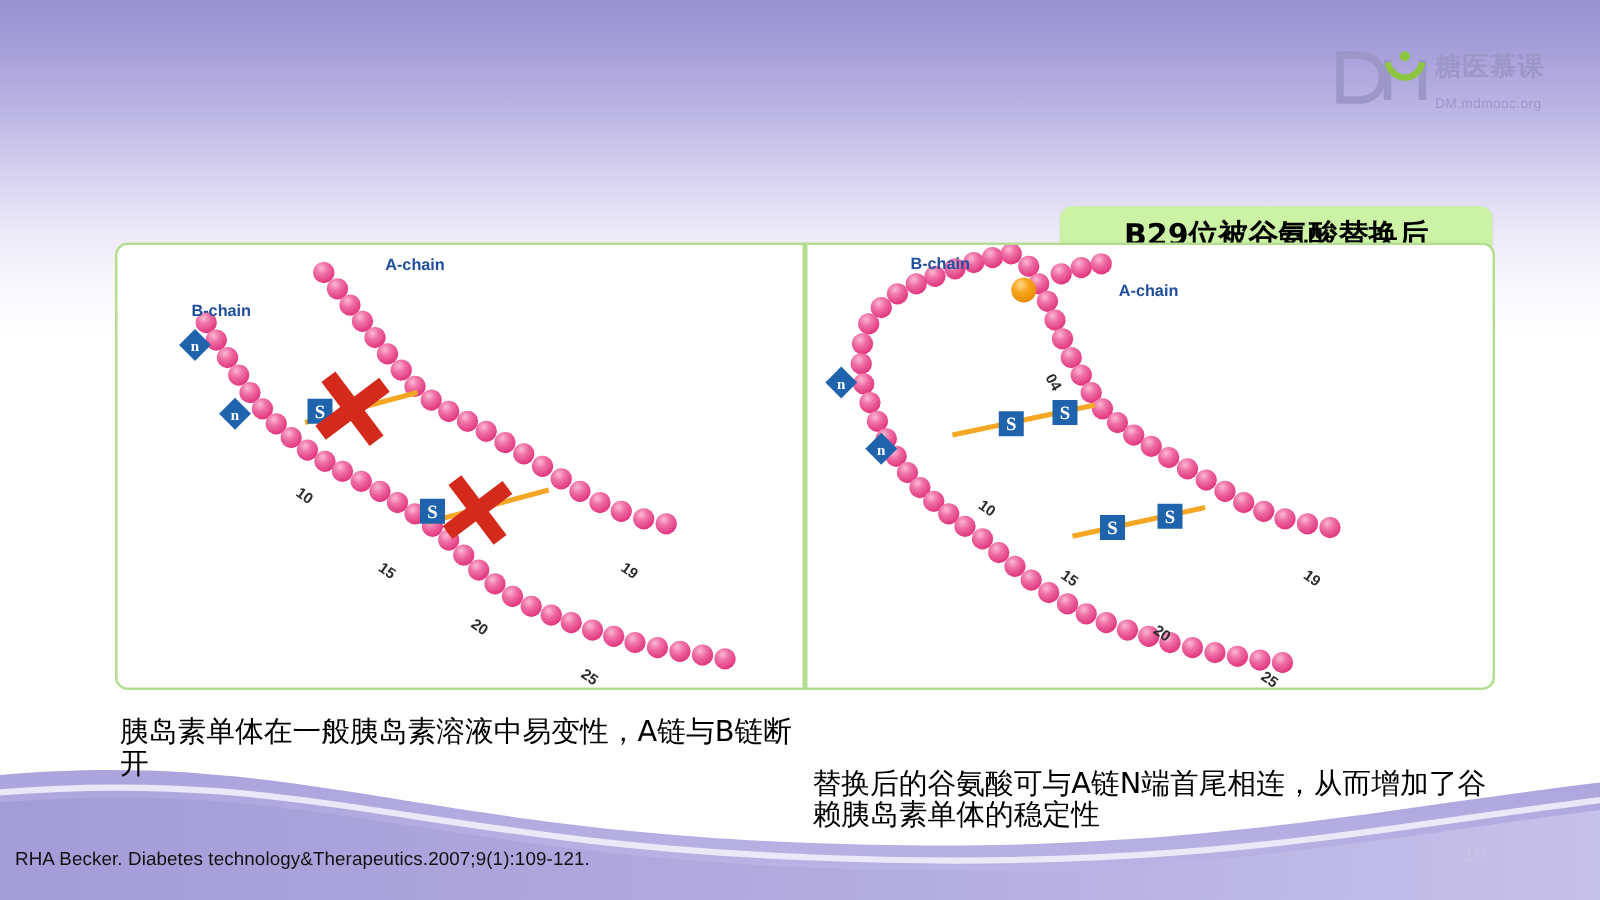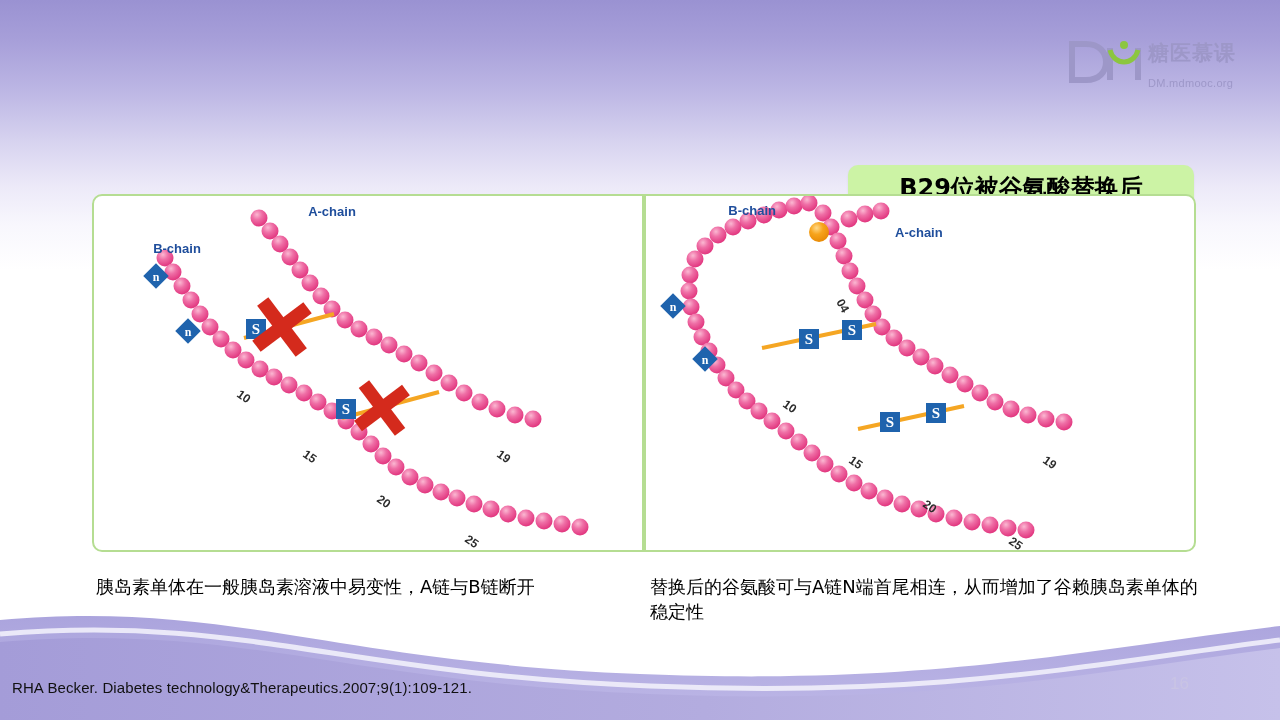--- a/index.html
+++ b/index.html
@@ -113,27 +113,27 @@
   }
   .panel-left  { left: 92px;  width: 552px; border-radius: 10px 0 0 10px; }
   .panel-right { left: 644px; width: 552px; border-radius: 0 10px 10px 0; }
 
   .panel svg { display: block; }
 
   
   .caption {
     position: absolute;
     top: 574px;
-    font-size: 18px;
+    font-size: 23px;
     line-height: 25px;
     color: #000;
     font-family: "DejaVu Sans", "Liberation Sans", sans-serif;
   }
   .caption-left  { left: 96px;  width: 545px; }
-  .caption-right { left: 650px; width: 550px; }
+  .caption-right { left: 650px; width: 550px; margin-top: 41px; }
 
   
   .citation {
     position: absolute;
     left: 12px;
     top: 679px;
     font-size: 15px;
     color: #111;
     font-family: Liberation Sans, sans-serif;
     letter-spacing: 0.1px;

